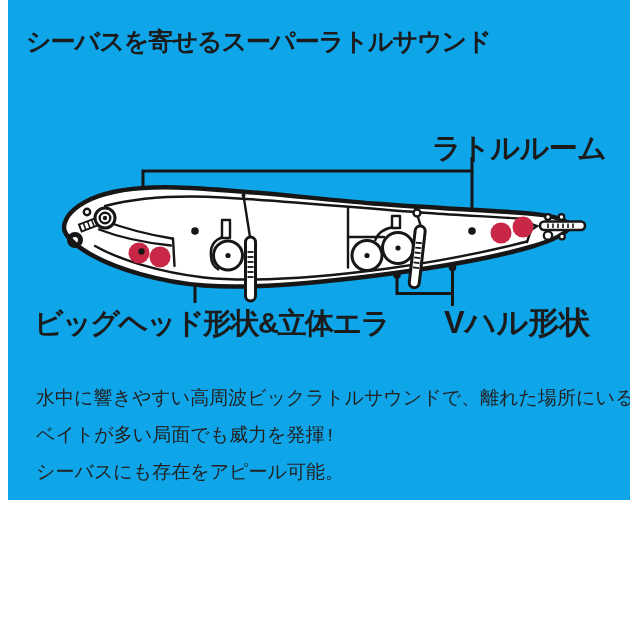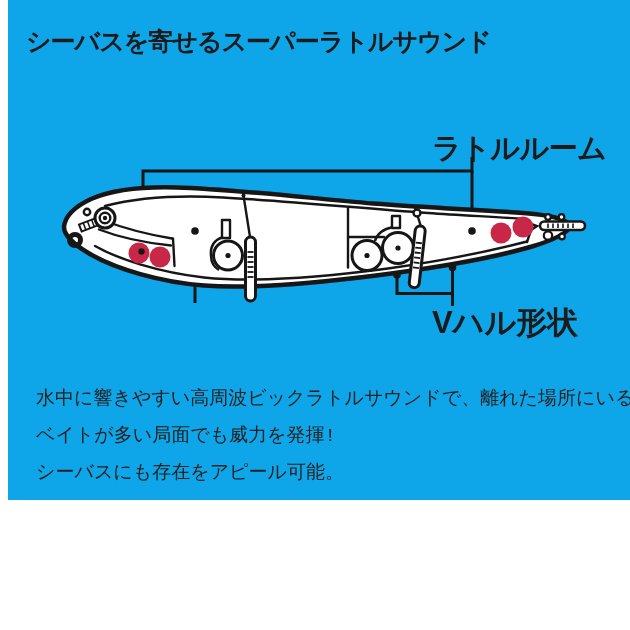--- a/index.html
+++ b/index.html
@@ -18,21 +18,21 @@
   }
   #lbl-rattle{
     position:absolute;left:424px;top:129px;
     font-size:29px;letter-spacing:-0.5px;
   }
   #lbl-bighead{
     position:absolute;left:26px;top:304px;
     font-size:29px;letter-spacing:-1.5px;
   }
   #lbl-vhull{
-    position:absolute;left:424px;top:302px;
+    position:absolute;left:436px;top:302px;
     font-size:31px;letter-spacing:0;
   }
   #desc{
     position:absolute;left:28px;top:381px;
     font-size:19px;line-height:37px;font-weight:400;
     color:#222;white-space:nowrap;font-family:Liberation Mono, monospace;
   }
   #lure-svg{position:absolute;left:0;top:0;}
 </style>
 </head>
@@ -164,20 +164,21 @@
     <g fill="#161616">
       <circle cx="133.5" cy="251.5" r="3.2"></circle>
       <circle cx="464" cy="231" r="3.8"></circle>
       <circle cx="187" cy="231" r="3.8"></circle>
       <circle cx="389" cy="275" r="3.8"></circle>
       <circle cx="444.5" cy="267.5" r="3.8"></circle>
     </g>
   </svg>
 
   <div id="lbl-rattle" class="jp-bold">ラトルルーム</div>
+  <div id="lbl-bighead" class="jp-bold">ビッグヘッド形状&amp;立体エラ</div>
   <div id="lbl-vhull" class="jp-bold">Vハル形状</div>
 
   <div id="desc">
     <div>水中に響きやすい高周波ビックラトルサウンドで、離れた場所にいる</div>
     <div>ベイトが多い局面でも威力を発揮!</div>
     <div>シーバスにも存在をアピール可能。</div>
   </div>
 
 </div>
 

